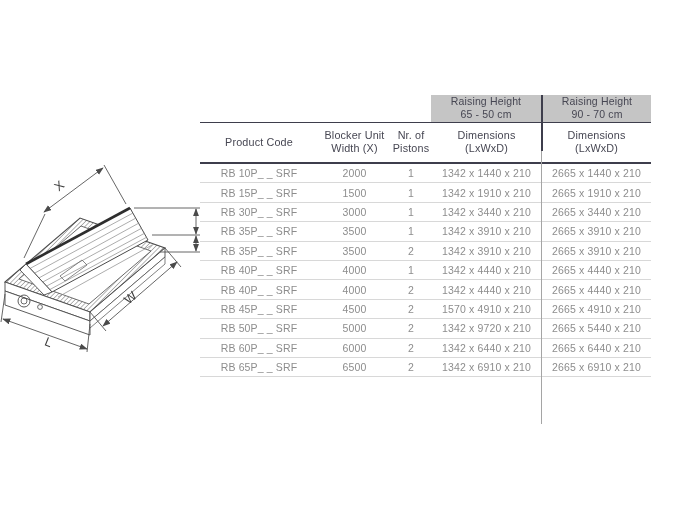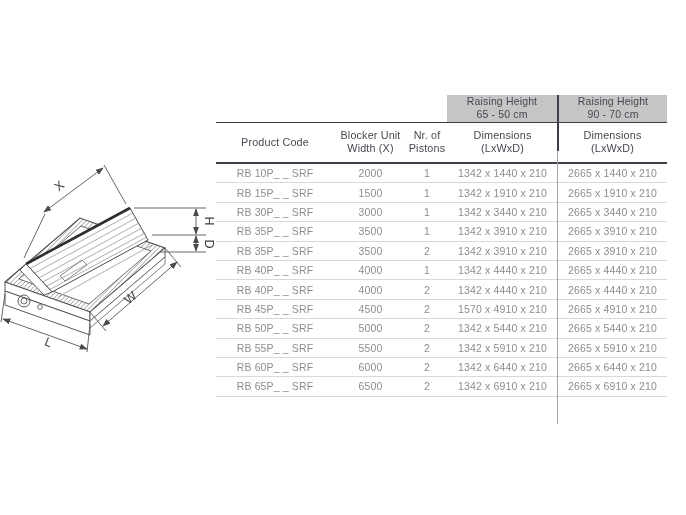--- a/index.html
+++ b/index.html
@@ -15,21 +15,21 @@
   
   .diagram {
     position: absolute;
     left: 0px; top: 148px;
     width: 215px; height: 215px;
   }
 
   
   .tablewrap {
     position: absolute;
-    left: 216px; top: 95px;
+    left: 200px; top: 95px;
     width: 451px;
   }
   table.spec {
     border-collapse: collapse;
     table-layout: fixed;
     width: 451px;
     font-size: 10.5px;
     letter-spacing: 0.15px;
     color: var(--body-text, #8d8d8d);
   }
@@ -272,29 +272,22 @@
             <td>RB 45P_ _ SRF</td>
             <td>4500</td>
             <td>2</td>
             <td>1570 x 4910 x 210</td>
             <td>2665 x 4910 x 210</td>
           </tr>
           <tr>
             <td>RB 50P_ _ SRF</td>
             <td>5000</td>
             <td>2</td>
-            <td>1342 x 5440 x 210</td>
+            <td>1342 x 9720 x 210</td>
             <td>2665 x 5440 x 210</td>
-          </tr>
-          <tr>
-            <td>RB 55P_ _ SRF</td>
-            <td>5500</td>
-            <td>2</td>
-            <td>1342 x 5910 x 210</td>
-            <td>2665 x 5910 x 210</td>
           </tr>
           <tr>
             <td>RB 60P_ _ SRF</td>
             <td>6000</td>
             <td>2</td>
             <td>1342 x 6440 x 210</td>
             <td>2665 x 6440 x 210</td>
           </tr>
           <tr>
             <td>RB 65P_ _ SRF</td>

